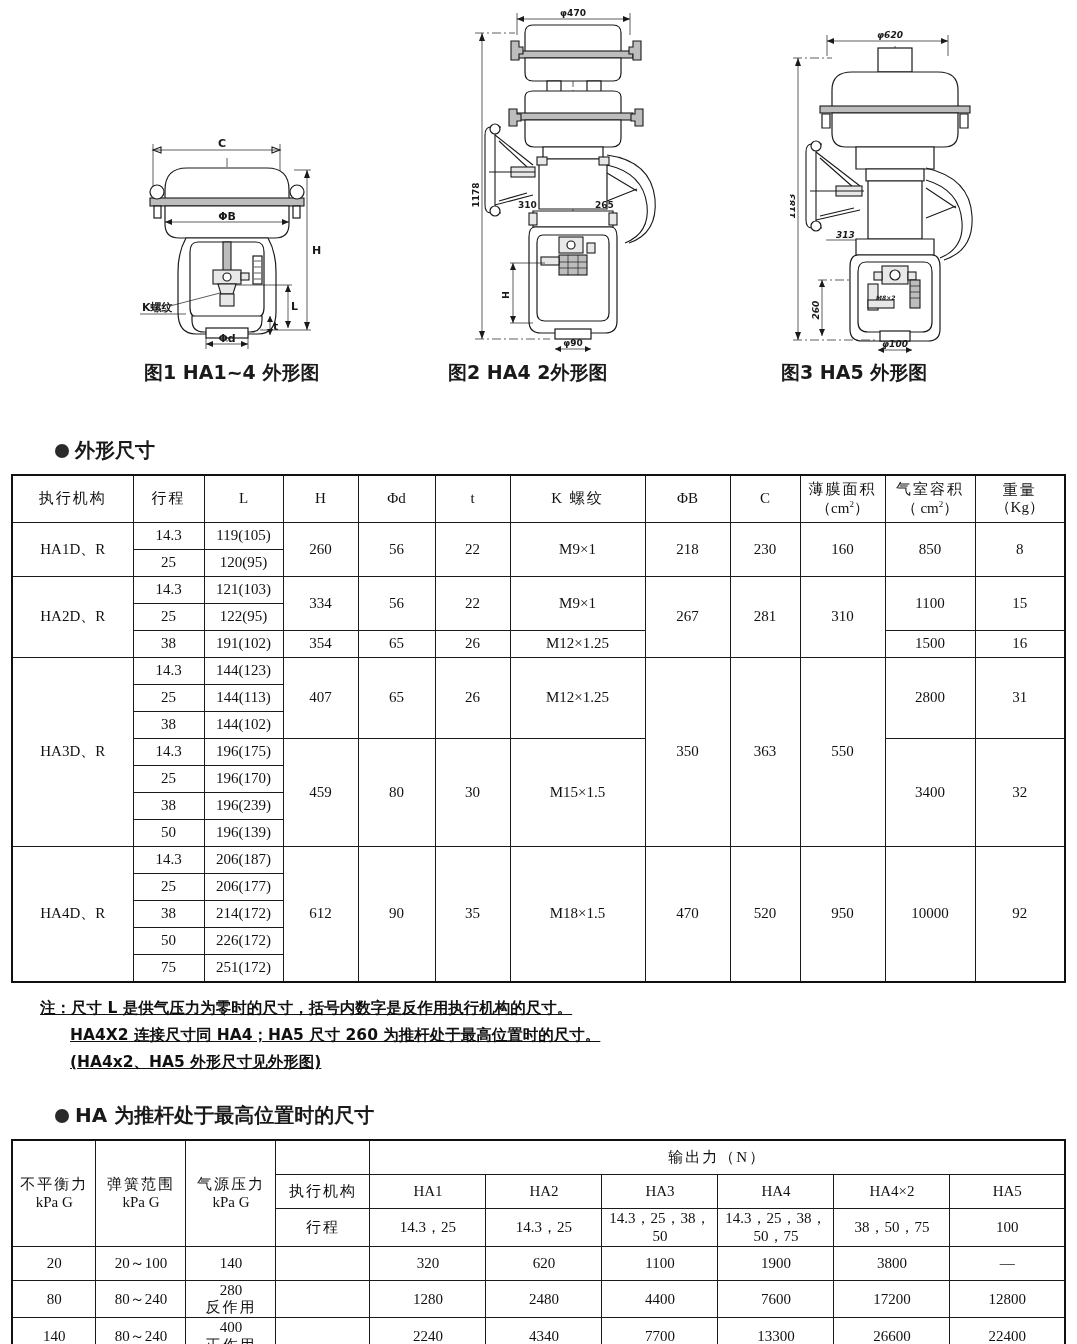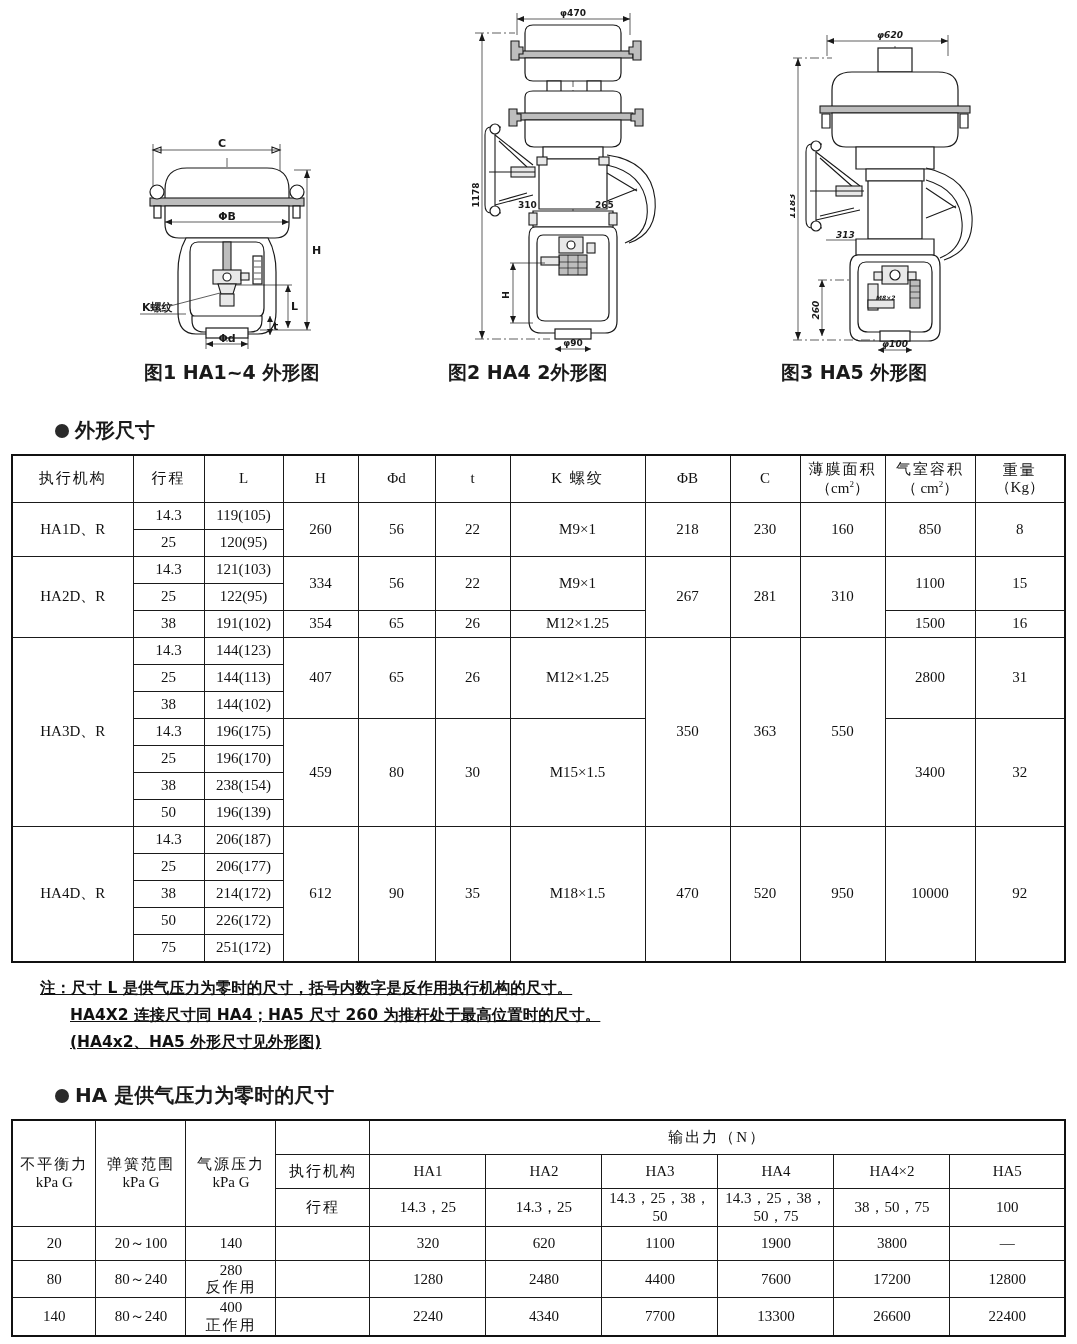--- a/index.html
+++ b/index.html
@@ -24,21 +24,21 @@
     font-size:19px;font-weight:700;
     white-space:nowrap;
     color:#1a1a1a;
   }
 
   
   .sect{
     font-family:"DejaVu Sans", sans-serif;
     font-size:20px;font-weight:700;
     color:#1a1a1a;
-    margin:12px 0 10px 55px;
+    margin:32px 0 10px 55px;
     display:flex;align-items:center;gap:4px;
   }
   .bullet{
     width:14px;height:14px;border-radius:50%;
     background:#2a2a2a;display:inline-block;flex:none;
     margin-right:2px;
   }
 
   
   table.grid{
@@ -469,21 +469,21 @@
           <td rowspan="4">M15×1.5</td>
           <td rowspan="4">3400</td>
           <td rowspan="4">32</td>
         </tr>
         <tr>
           <td>25</td>
           <td>196(170)</td>
         </tr>
         <tr>
           <td>38</td>
-          <td>238(154)</td>
+          <td>196(239)</td>
         </tr>
         <tr>
           <td>50</td>
           <td>196(139)</td>
         </tr>
         <tr>
           <td rowspan="5">HA4D、R</td>
           <td>14.3</td>
           <td>206(187)</td>
           <td rowspan="5">612</td>
@@ -516,21 +516,21 @@
   </table>
 
   <div class="note">
     <span class="ln">注：尺寸 L 是供气压力为零时的尺寸，括号内数字是反作用执行机构的尺寸。</span>
     <span class="ln ind">HA4X2 连接尺寸同 HA4；HA5 尺寸 260 为推杆处于最高位置时的尺寸。</span>
     <span class="ln ind">(HA4x2、HA5 外形尺寸见外形图)</span>
   </div>
 
   <div class="sect" style="margin-top:26px;">
     <span class="bullet"></span>
-    <span>HA 是供气压力为零时的尺寸</span>
+    <span>HA 为推杆处于最高位置时的尺寸</span>
   </div>
 
   <table class="grid forcetbl" style="width:1053px;">
     <colgroup>
       <col style="width:84px">
         <col style="width:90px">
         <col style="width:90px">
       <col style="width:94px">
       <col style="width:116px">
         <col style="width:116px">

